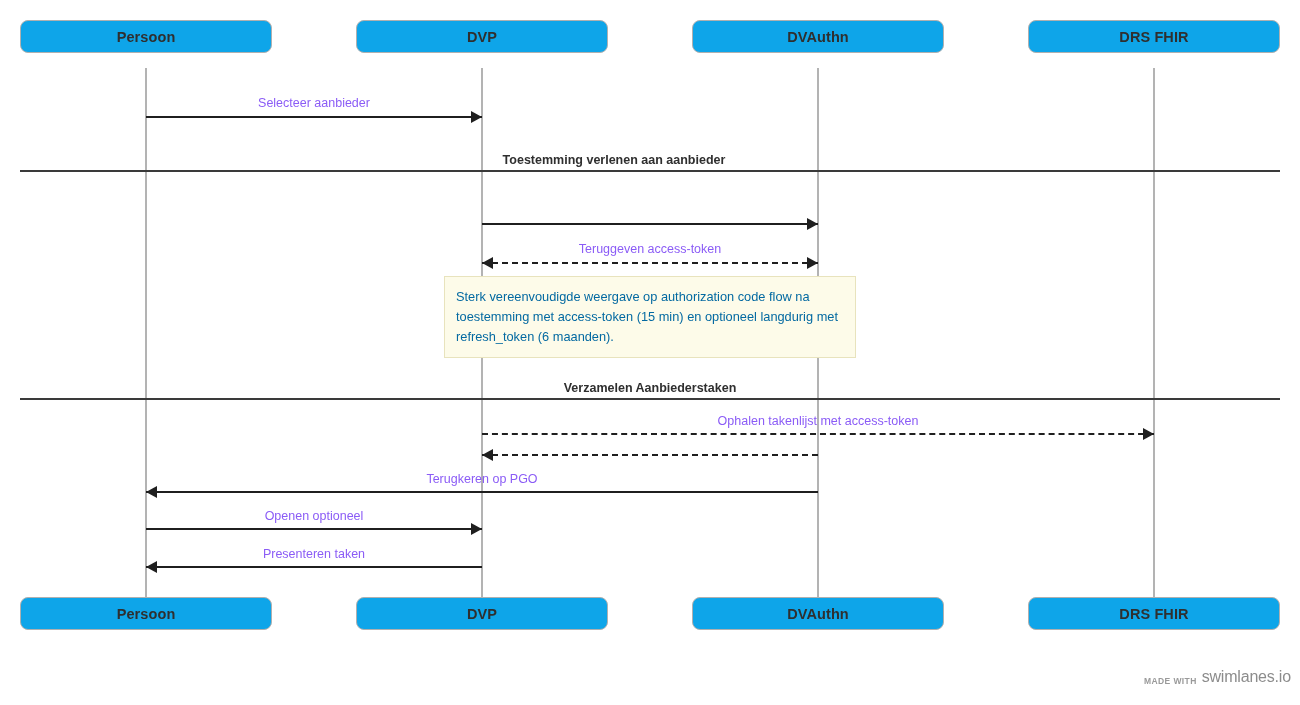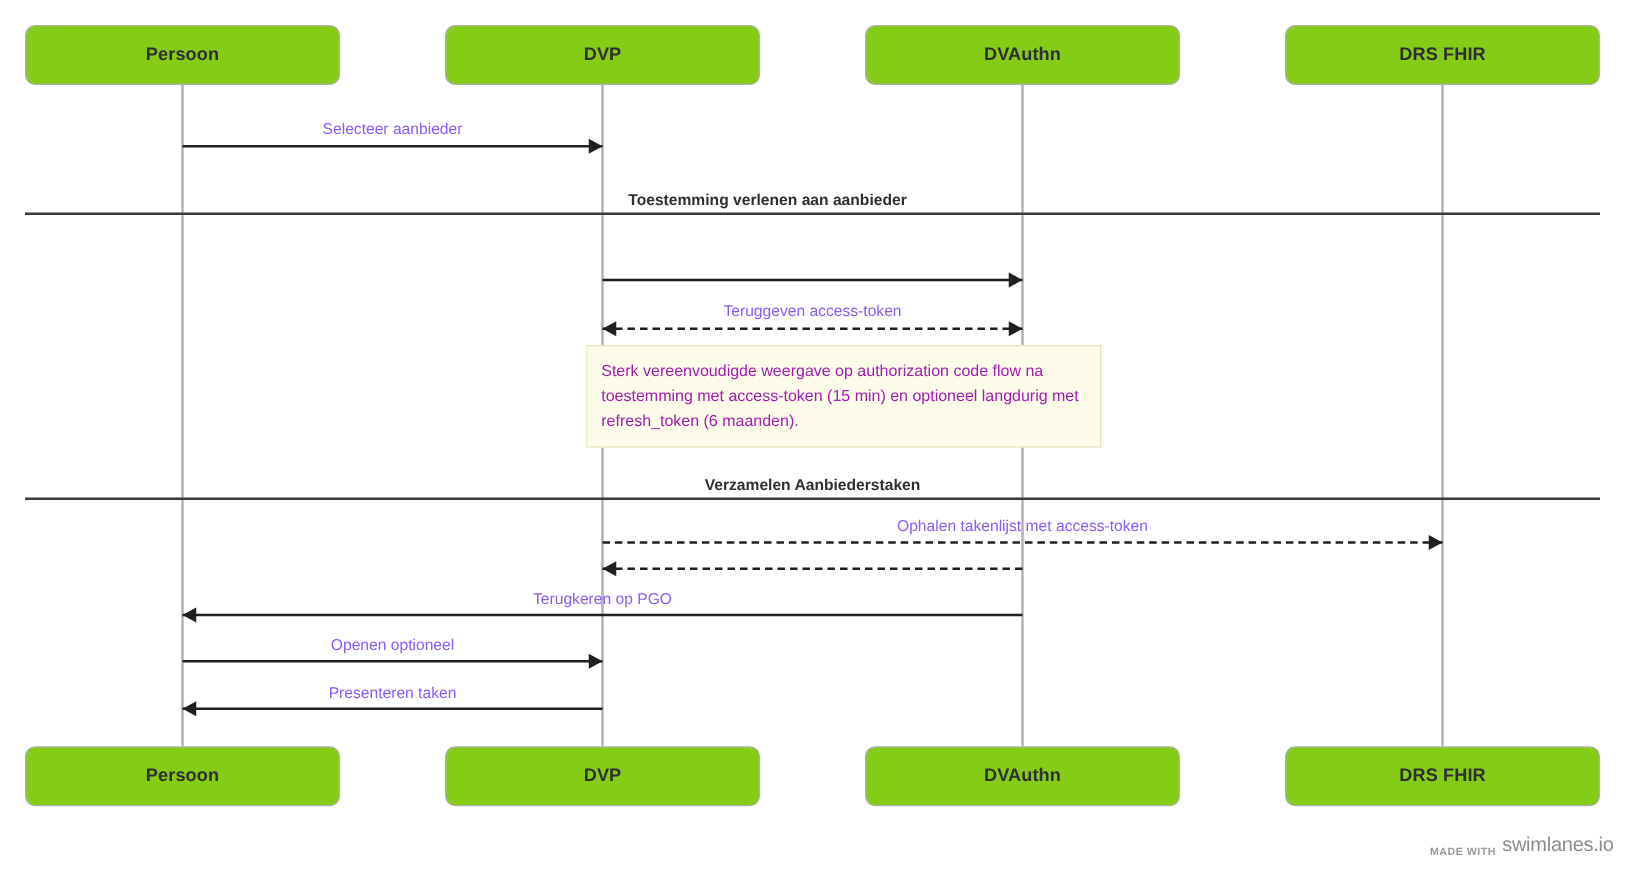--- a/index.html
+++ b/index.html
@@ -24,24 +24,24 @@
   .lifeline {
     position: absolute;
     width: 2px;
     background: #b3b3b3;
   }
 
   
   .participant {
     position: absolute;
     box-sizing: border-box;
-    height: 48px;
+    height: 33px;
     border: 1.5px solid #b0b0b0;
     border-radius: 8px;
-    background: #84cc16;
+    background: #0ea5e9;
     display: flex;
     align-items: center;
     justify-content: center;
   }
   .participant .plabel {
     font-size: 14.5px;
     font-weight: bold;
     color: #2f2f2f;
     letter-spacing: .1px;
     white-space: nowrap;
@@ -102,22 +102,21 @@
 
   
   .note {
     position: absolute;
     box-sizing: border-box;
     background: #fdfbe9;
     border: 1px solid #e8e3bd;
     padding: 10px 11px 10px 11px;
     font-size: 12.8px;
     line-height: 20px;
-    color: #a21caf;
-    margin-left: 25px;
+    color: #0369a1;
   }
 
   
   .watermark {
     position: absolute;
     display: flex;
     align-items: flex-end;
     gap: 5px;
     color: #9a9a9a;
   }

